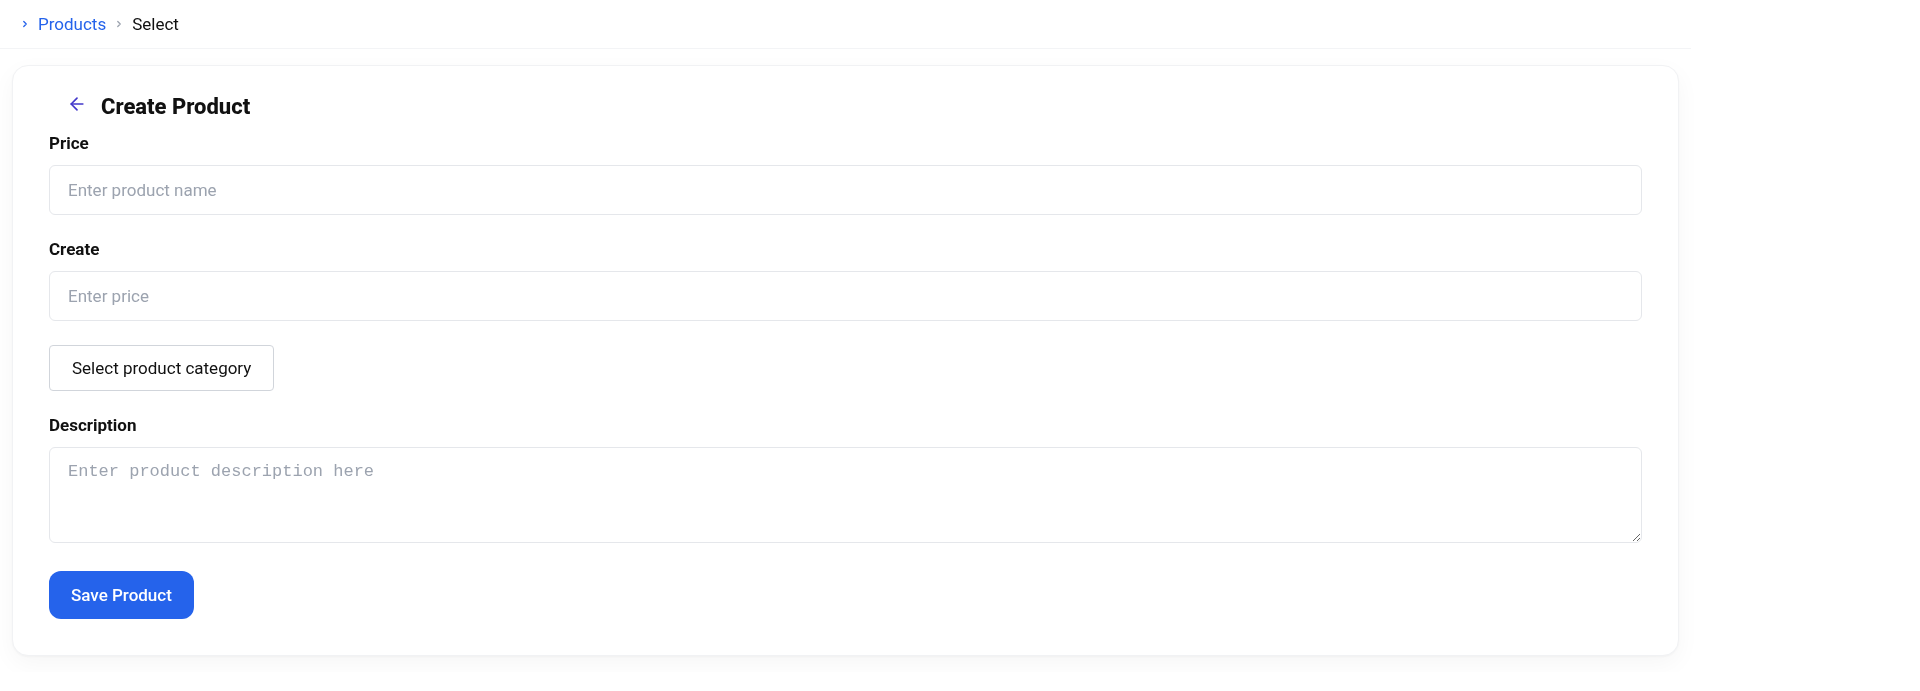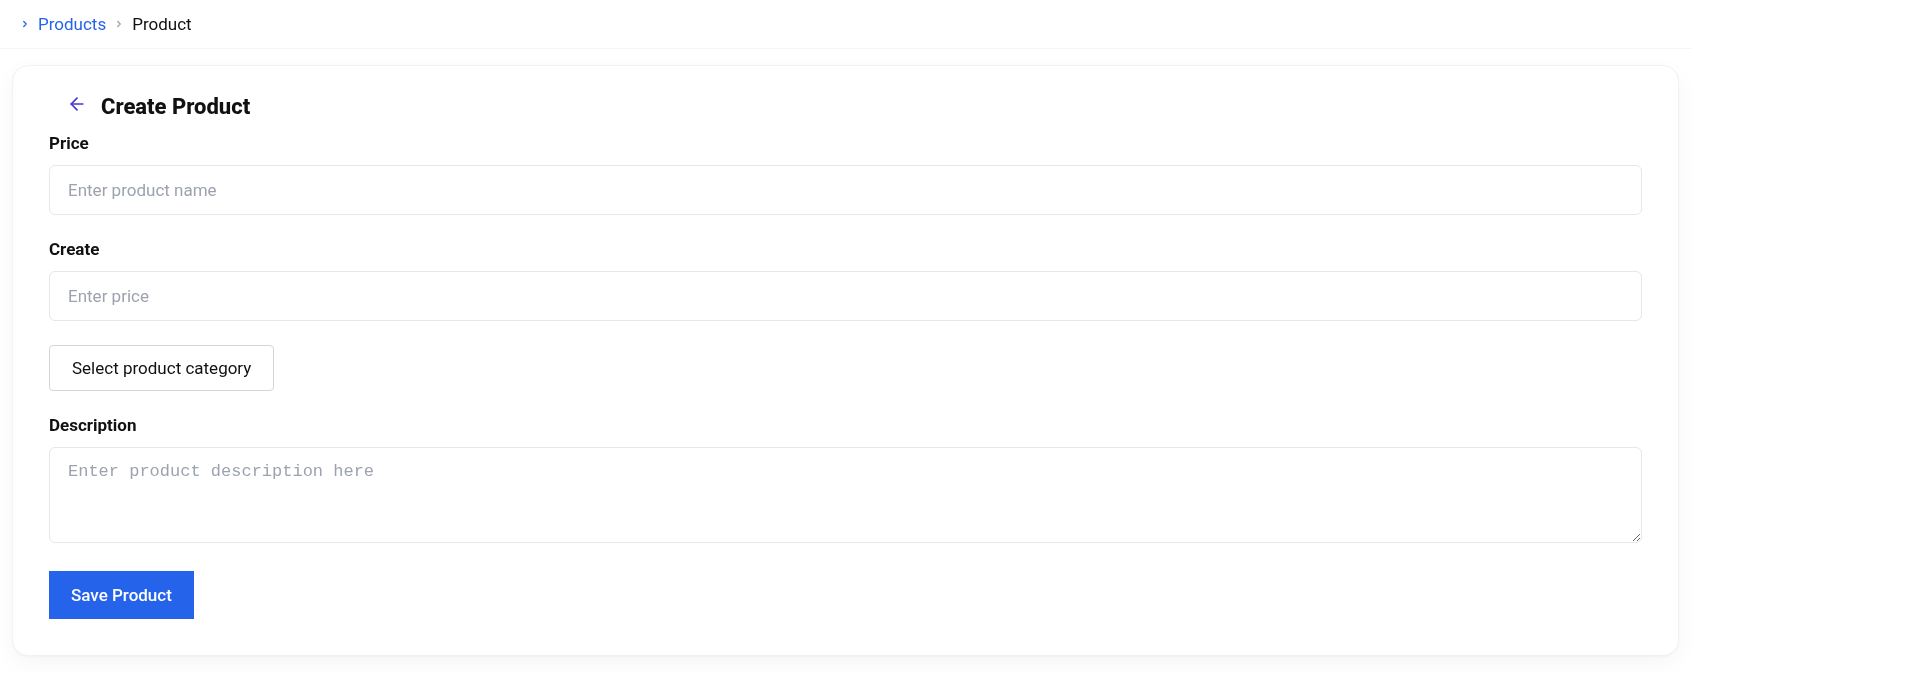--- a/index.html
+++ b/index.html
@@ -86,21 +86,21 @@
       padding: 12px 22px;
       font-size: 17px;
       color: #111;
       cursor: pointer;
       font-family: inherit;
     }
     .save-btn {
       background: #2563eb;
       color: #fff;
       border: none;
-      border-radius: 0;
+      border-radius: 12px;
       padding: 14px 22px;
       font-size: 17px;
       font-weight: 500;
       cursor: pointer;
       font-family: inherit;
     }
     
     .scale-wrap { width: 1691px; transform-origin: top left; }
   </style>
 </head>
@@ -112,21 +112,21 @@
       <svg width="10" height="10" viewBox="0 0 24 24" fill="none" stroke="currentColor" stroke-width="3" stroke-linecap="round" stroke-linejoin="round">
           <polyline points="9 18 15 12 9 6"></polyline>
         </svg>
     </span>
     <a href="#" class="link">Products</a>
     <span class="chev">
       <svg width="10" height="10" viewBox="0 0 24 24" fill="none" stroke="currentColor" stroke-width="3" stroke-linecap="round" stroke-linejoin="round">
           <polyline points="9 18 15 12 9 6"></polyline>
         </svg>
     </span>
-    <span class="current">Product</span>
+    <span class="current">Select</span>
   </nav>
 
   <div class="card">
     <div class="page-title-row">
       <span class="back-icon">
         <svg width="20" height="20" viewBox="0 0 24 24" fill="none" stroke="currentColor" stroke-width="2" stroke-linecap="round" stroke-linejoin="round">
             <line x1="19" y1="12" x2="5" y2="12"></line>
             <polyline points="12 19 5 12 12 5"></polyline>
           </svg>
       </span>

